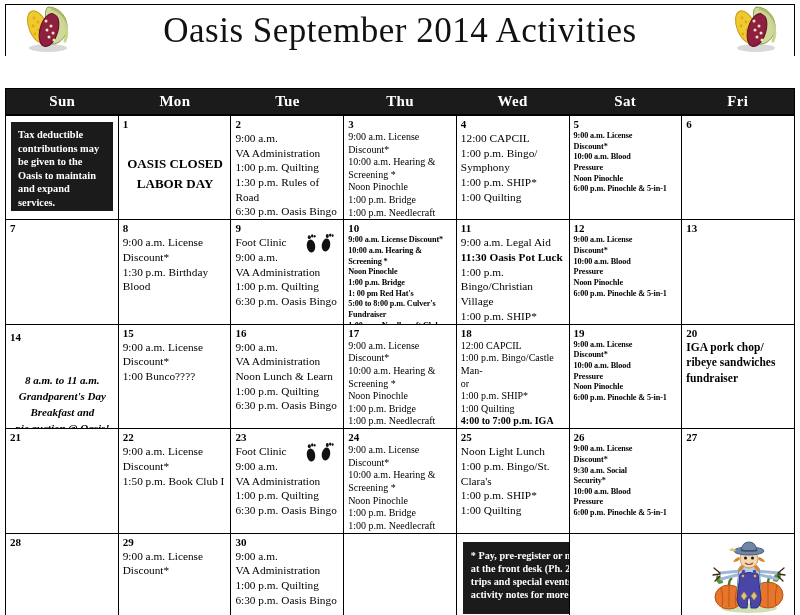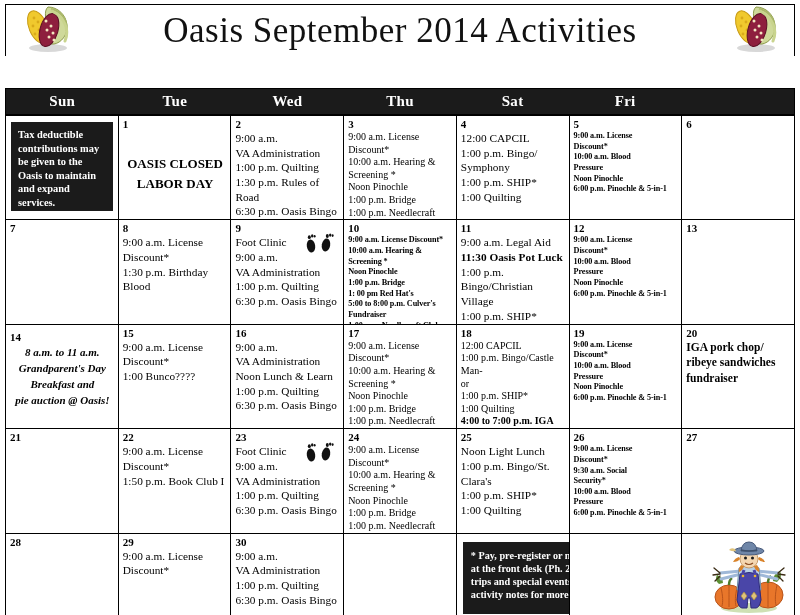--- a/index.html
+++ b/index.html
@@ -104,21 +104,21 @@
     font-size:10.2px; font-weight:bold; line-height:1.28; padding:7px 8px;
   }
 
   
   .closed {
     display:flex; flex-direction:column; align-items:center; justify-content:center;
     height:100%; padding-bottom:14px;
   }
   .closed .ev { font-weight:bold; font-size:13px; line-height:1.5; text-align:left; }
 
-  .grandparent { text-align:center; }
+  .grandparent { text-align:center;margin-top:28px; }
   .grandparent .ev { font-style:italic; font-weight:bold; font-size:11px; line-height:1.45; }
   .gp-first { display:block; }
 
   .iga .ev { font-weight:bold; font-size:11.5px; line-height:1.35; }
 
   
   .footprints { position:absolute; right:6px; top:11px; width:34px; height:24px; }
 
   
   .scarecrow { position:absolute; right:7px; top:6px; width:76px; height:76px; }
@@ -181,23 +181,24 @@
           <circle cx="31" cy="34" r="1.5"></circle>
             <circle cx="36" cy="37" r="1.5"></circle>
         </g>
         <path d="M34 8 C46 14 52 26 47 38" fill="none" stroke="#c9d48e" stroke-width="3" stroke-linecap="round"></path>
       </svg>
     </span>
   </div>
 
   <div class="dayhead">
     <div>Sun</div>
+    <div>Mon</div>
     <div>Tue</div>
+    <div>Thu</div>
     <div>Wed</div>
-    <div>Thu</div>
     <div>Sat</div>
     <div>Fri</div>
   </div>
 
   <div class="grid">
 
     <div class="cell">
       <div class="blackbox tax-note">Tax deductible contributions may be given to the  Oasis to maintain and expand services.</div>
     </div>
 

